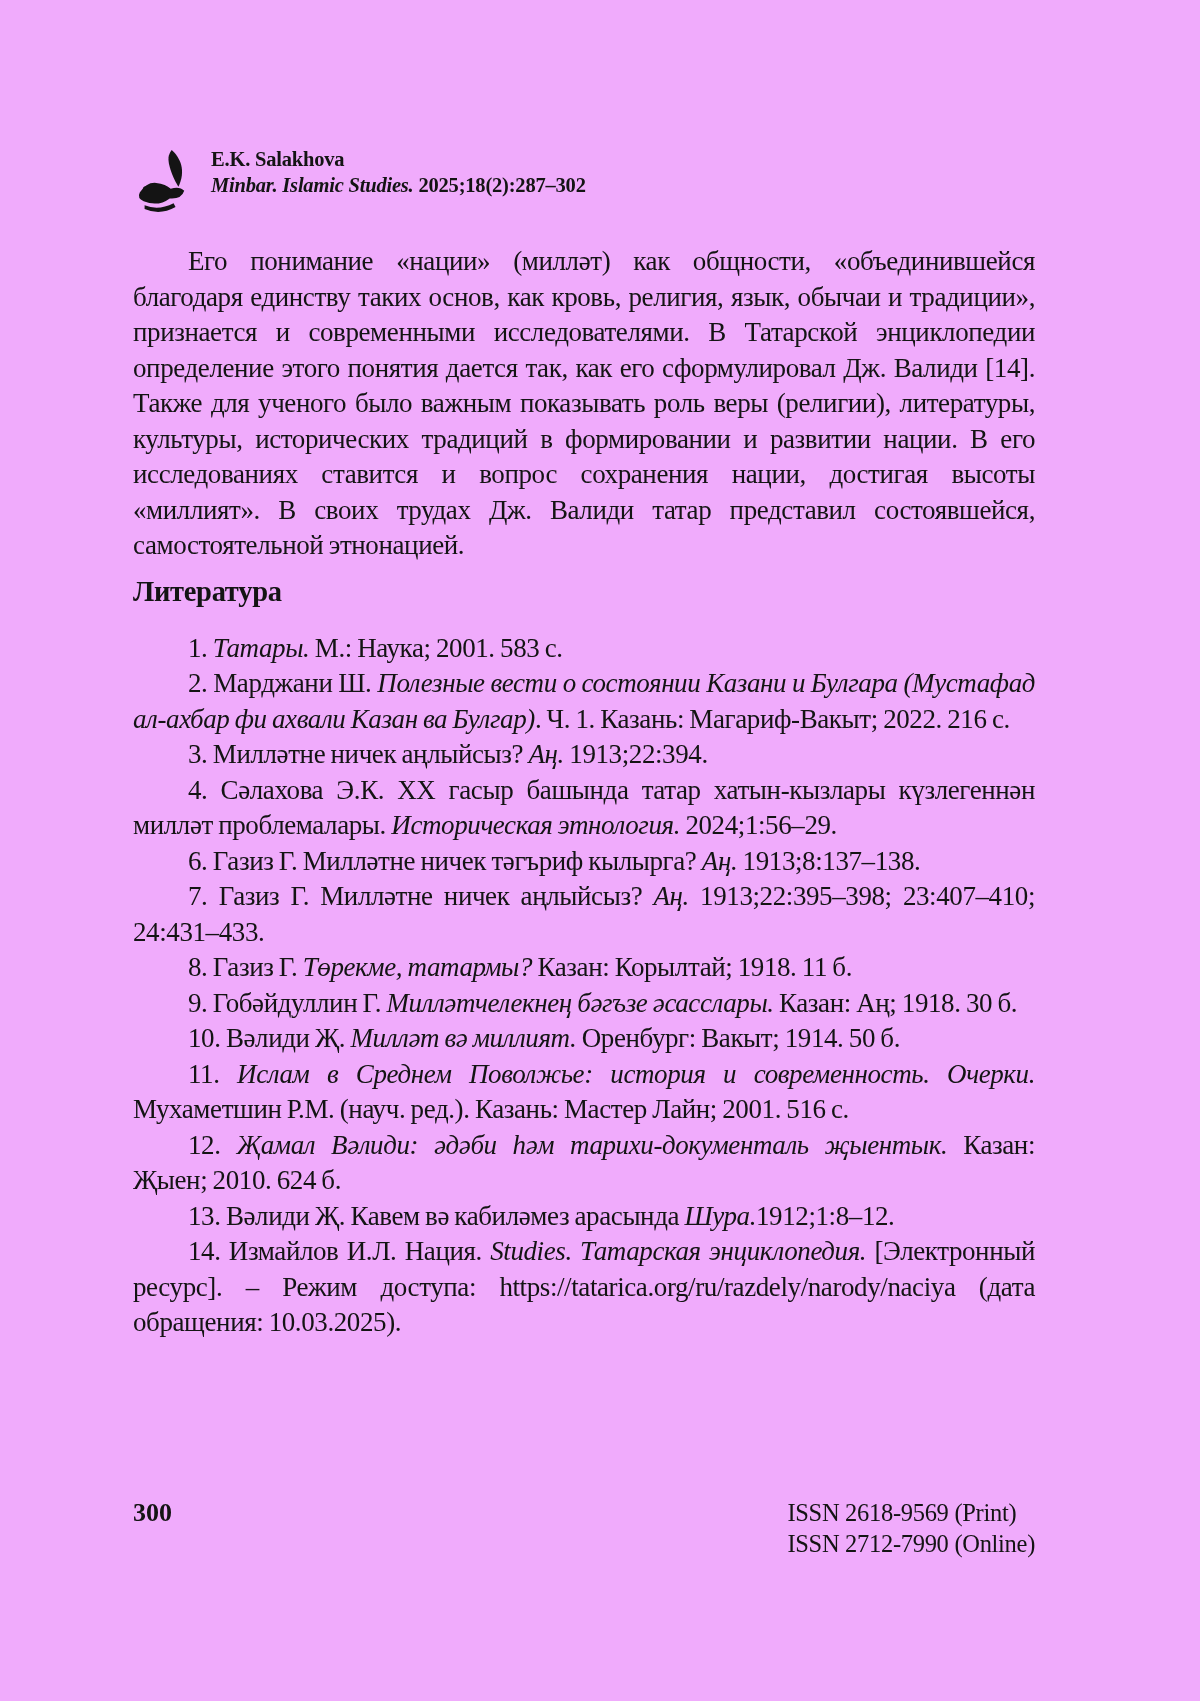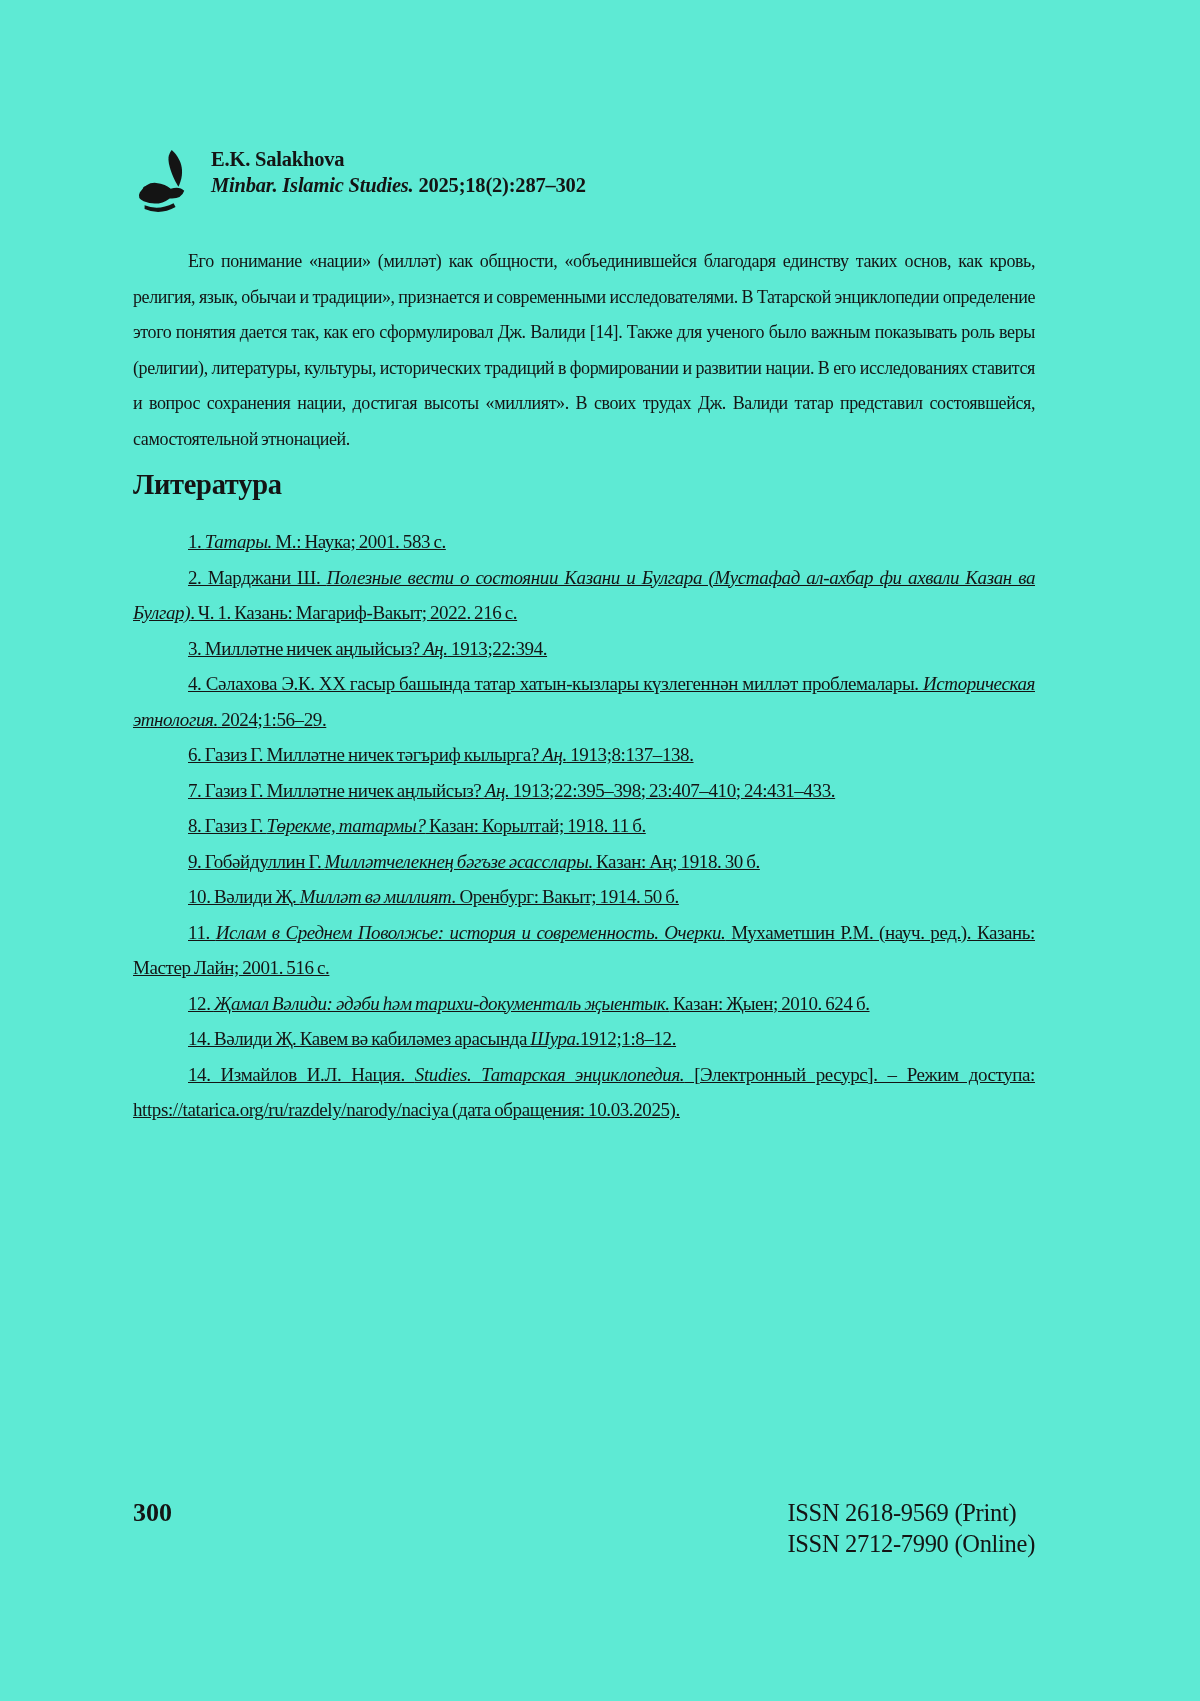--- a/index.html
+++ b/index.html
@@ -1,19 +1,19 @@
 <!DOCTYPE html>
 <html lang="ru"><head>
 <meta charset="utf-8">
 <style>
   html,body{margin:0;padding:0;background:#ffffff;}
   .page{
     position:relative;
     width:1200px;height:1701px;
-    background:#5eead4;
+    background:#f0abfc;
     color:#141414;
     font-family:"Liberation Serif","DejaVu Serif",serif;
     overflow:hidden;
   }
   .content{
     position:absolute;
     left:133px;top:146px;
     width:902px;
   }
   
@@ -23,45 +23,44 @@
     margin-left:20px;
     font-weight:bold;
     font-size:20.5px;
     line-height:26px;
     letter-spacing:-0.2px;
   }
   .journal-line .jname{font-style:italic;}
   
   .paragraph{
     margin:30px 0 0 0;
-    font-size:18px;
+    font-size:27px;
     line-height:35.5px;
     text-align:justify;
     text-indent:55px;
     letter-spacing:-0.4px;
     word-spacing:-1px;
     hyphens:auto;
   }
   .lit-heading{
     margin:12px 0 0 0;
     font-size:28.5px;
     font-weight:bold;
     letter-spacing:-0.3px;
   }
   .refs{margin-top:23px;}
   .ref{
     margin:0;
-    font-size:19px;
+    font-size:27px;
     line-height:35.5px;
     text-align:justify;
     text-indent:55px;
     letter-spacing:-0.4px;
     word-spacing:-1px;
     hyphens:auto;
-    text-decoration:underline;
   }
   .ref .it{font-style:italic;}
   
   .footer{
     position:absolute;
     left:133px;right:165px;top:1497px;
     display:flex;
     justify-content:space-between;
     align-items:flex-start;
   }
@@ -98,21 +97,21 @@
         <p class="ref"><span>2. Марджани Ш. </span><span class="it">Полезные вести о состоянии Казани и Булгара (Мустафад ал-ахбар фи ахвали Казан ва Булгар)</span><span>. Ч. 1. Казань: Магариф-Вакыт; 2022. 216 с.</span></p>
         <p class="ref"><span>3. Милләтне ничек аңлыйсыз? </span><span class="it">Аң.</span><span> 1913;22:394.</span></p>
         <p class="ref"><span>4. Сәлахова Э.К. ХХ гасыр башында татар хатын-кызлары күзлегеннән милләт проблемалары. </span><span class="it">Историческая этнология.</span><span> 2024;1:56–29.</span></p>
         <p class="ref"><span>6. Газиз Г. Милләтне ничек тәгъриф кылырга? </span><span class="it">Аң.</span><span> 1913;8:137–138.</span></p>
         <p class="ref"><span>7. Газиз Г. Милләтне ничек аңлыйсыз? </span><span class="it">Аң.</span><span> 1913;22:395–398; 23:407–410; 24:431–433.</span></p>
         <p class="ref"><span>8. Газиз Г. </span><span class="it">Төрекме, татармы?</span><span> Казан: Корылтай; 1918. 11 б.</span></p>
         <p class="ref"><span>9. Гобәйдуллин Г. </span><span class="it">Милләтчелекнең бәгъзе әсасслары.</span><span> Казан: Аң; 1918. 30 б.</span></p>
         <p class="ref"><span>10. Вәлиди Җ. </span><span class="it">Милләт вә миллият.</span><span> Оренбург: Вакыт; 1914. 50 б.</span></p>
         <p class="ref"><span>11. </span><span class="it">Ислам в Среднем Поволжье: история и современность. Очерки.</span><span> Мухаметшин Р.М. (науч. ред.). Казань: Мастер Лайн; 2001. 516 с.</span></p>
         <p class="ref"><span>12. </span><span class="it">Җамал Вәлиди: әдәби һәм тарихи-документаль җыентык.</span><span> Казан: Җыен; 2010. 624 б.</span></p>
-        <p class="ref"><span>14. Вәлиди Җ. Кавем вә кабиләмез арасында </span><span class="it">Шура.</span><span>1912;1:8–12.</span></p>
+        <p class="ref"><span>13. Вәлиди Җ. Кавем вә кабиләмез арасында </span><span class="it">Шура.</span><span>1912;1:8–12.</span></p>
         <p class="ref"><span>14. Измайлов И.Л. Нация. </span><span class="it">Studies. Татарская энциклопедия.</span><span> [Электронный ресурс]. – Режим доступа: https://tatarica.org/ru/razdely/narody/naciya (дата обращения: 10.03.2025).</span></p>
       </div>
 
   </div>
 
   <div class="footer">
     <div class="page-num">300</div>
     <div class="issn">
       <div>ISSN 2618-9569 (Print)</div>
       <div>ISSN 2712-7990 (Online)</div>

